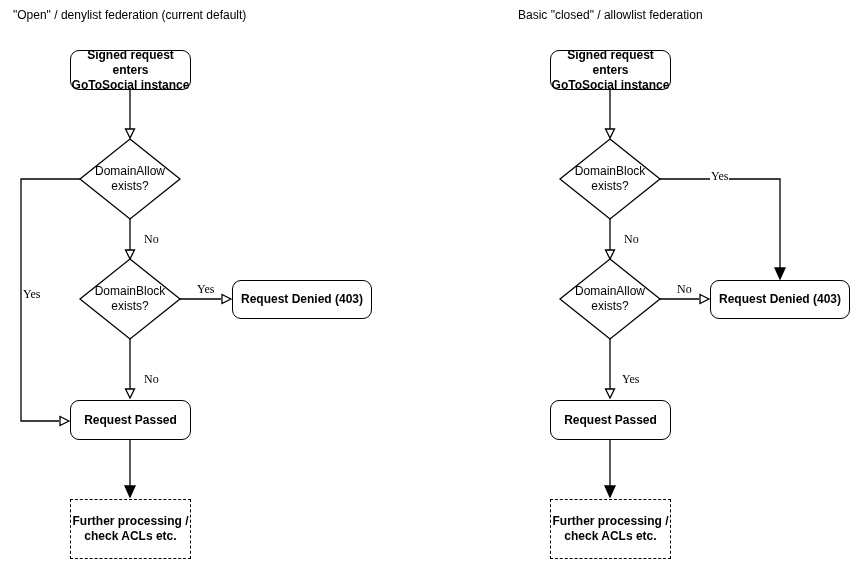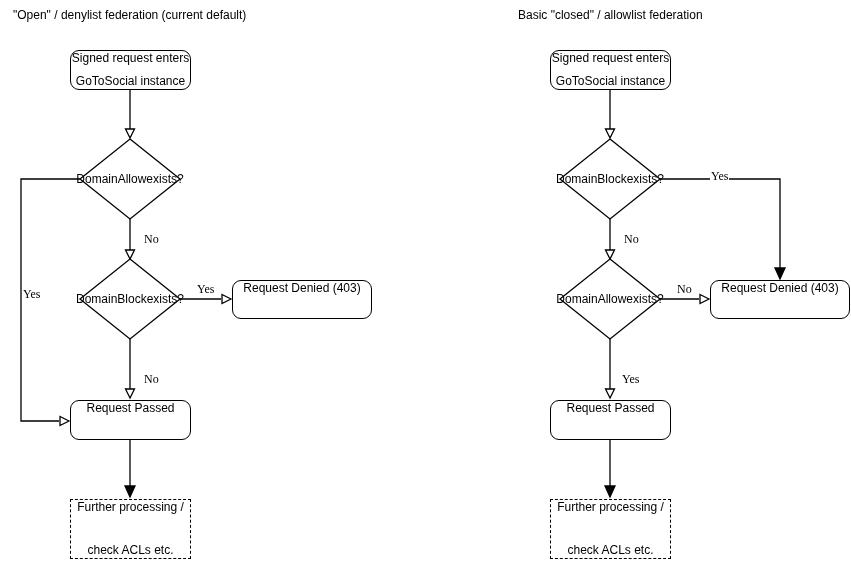--- a/index.html
+++ b/index.html
@@ -24,30 +24,31 @@
     line-height: 14px;
   }
   .node {
     position: absolute;
     box-sizing: border-box;
     background: #ffffff;
     border: 1.3px solid #000000;
     display: flex;
     flex-direction: column;
     align-items: center;
-    justify-content: space-between;
+    justify-content: center;
     text-align: center;
     line-height: 15px;
+    font-weight: bold;
   }
   .rounded { border-radius: 9px; }
   .dashed  { border-style: dashed; border-width: 1.2px; }
   .dtext {
     position: absolute;
     display: flex;
-    flex-direction: row;
+    flex-direction: column;
     align-items: center;
     justify-content: center;
     text-align: center;
     line-height: 15px;
     pointer-events: none;
   }
   .elabel {
     position: absolute;
     background: #ffffff;
     line-height: 13px;

